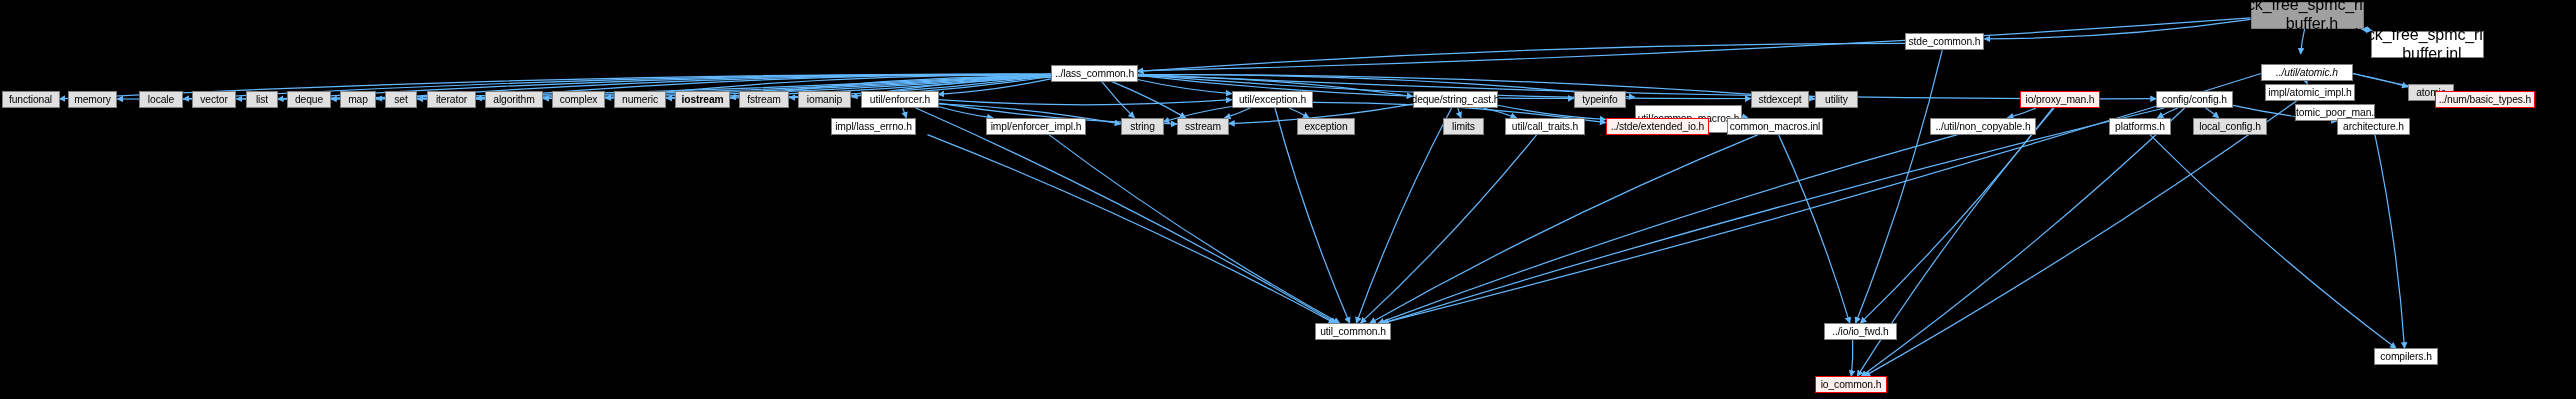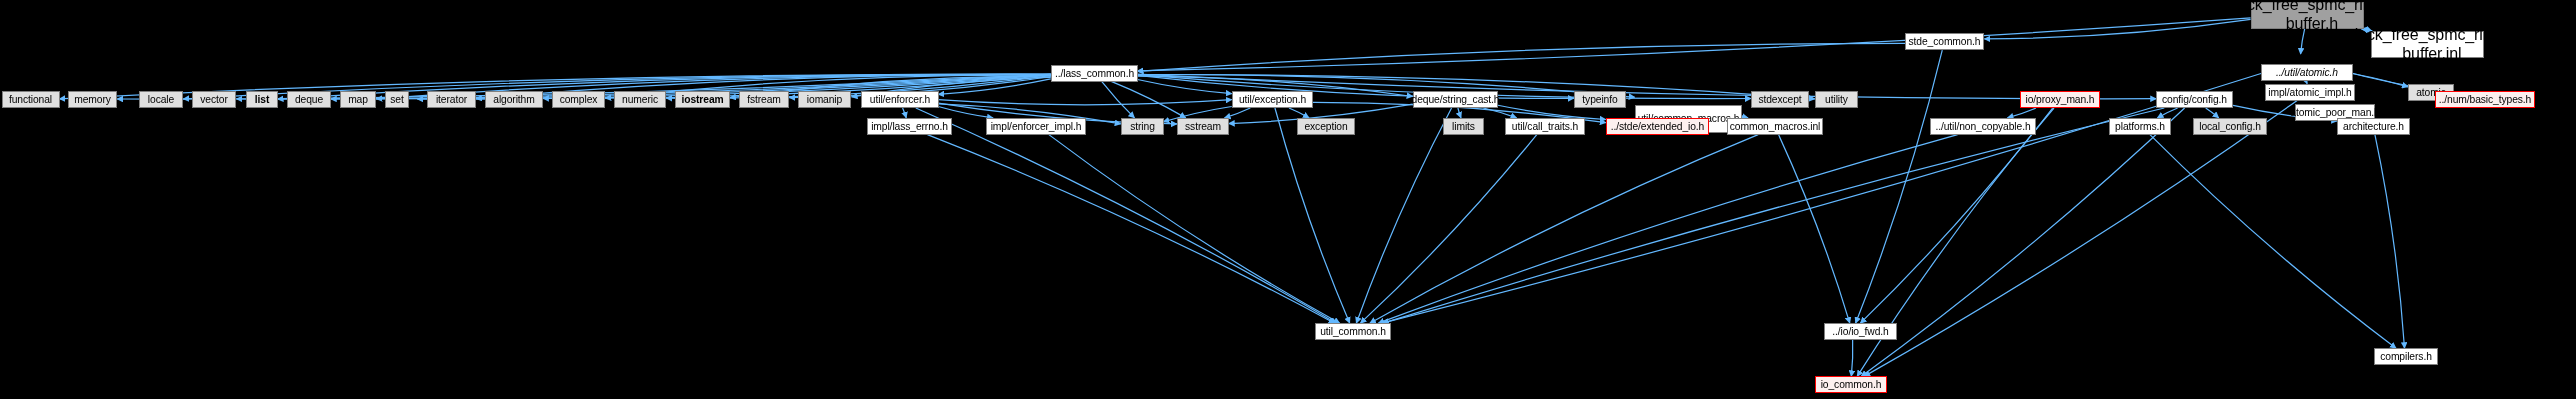--- a/index.html
+++ b/index.html
@@ -147,43 +147,43 @@
 _buffer.inl</div>
     <div class="node" style="left: 1905px; top: 33px; width: 79px; height: 16.7px;">stde_common.h</div>
     <div class="node" style="left: 2261px; top: 64px; width: 92px; height: 16.7px; font-style: italic;">../util/atomic.h</div>
     <div class="node" style="left: 2265px; top: 84px; width: 90px; height: 16.7px;">impl/atomic_impl.h</div>
     <div class="node sys" style="left: 2408px; top: 84px; width: 46px; height: 16.7px;">atomic</div>
     <div class="node" style="left: 1051px; top: 65px; width: 87px; height: 16.7px;">../lass_common.h</div>
     <div class="node sys" style="left: 1.5px; top: 91px; width: 58px; height: 16.7px;">functional</div>
     <div class="node sys" style="left: 68px; top: 91px; width: 49px; height: 16.7px;">memory</div>
     <div class="node sys" style="left: 139px; top: 91px; width: 44px; height: 16.7px;">locale</div>
     <div class="node sys" style="left: 192px; top: 91px; width: 44px; height: 16.7px;">vector</div>
-    <div class="node sys" style="left: 246px; top: 91px; width: 32px; height: 16.7px; font-weight: bold;">list</div>
+    <div class="node sys" style="left: 246px; top: 91px; width: 32px; height: 16.7px;">list</div>
     <div class="node sys" style="left: 287px; top: 91px; width: 44px; height: 16.7px;">deque</div>
     <div class="node sys" style="left: 340px; top: 91px; width: 36px; height: 16.7px;">map</div>
-    <div class="node sys" style="left: 385px; top: 91px; width: 24px; height: 16.7px;">set</div>
+    <div class="node sys" style="left: 385px; top: 91px; width: 32px; height: 16.7px;">set</div>
     <div class="node sys" style="left: 427px; top: 91px; width: 49px; height: 16.7px;">iterator</div>
     <div class="node sys" style="left: 485px; top: 91px; width: 58px; height: 16.7px;">algorithm</div>
     <div class="node sys" style="left: 552px; top: 91px; width: 53px; height: 16.7px;">complex</div>
     <div class="node sys" style="left: 614px; top: 91px; width: 52px; height: 16.7px;">numeric</div>
     <div class="node sys" style="left: 675px; top: 91px; width: 55px; height: 16.7px; font-weight: bold;">iostream</div>
     <div class="node sys" style="left: 739px; top: 91px; width: 50px; height: 16.7px;">fstream</div>
     <div class="node sys" style="left: 798px; top: 91px; width: 53px; height: 16.7px;">iomanip</div>
     <div class="node" style="left: 861px; top: 91px; width: 78px; height: 16.7px;">util/enforcer.h</div>
     <div class="node" style="left: 1232px; top: 91px; width: 81px; height: 16.7px;">util/exception.h</div>
     <div class="node" style="left: 1413px; top: 91px; width: 85px; height: 16.7px;">deque/string_cast.h</div>
     <div class="node sys" style="left: 1574px; top: 91px; width: 52px; height: 16.7px;">typeinfo</div>
     <div class="node" style="left: 1635px; top: 105px; width: 107px; height: 28px;">util/common_macros.h</div>
     <div class="node sys" style="left: 1751px; top: 91px; width: 58px; height: 16.7px;">stdexcept</div>
     <div class="node sys" style="left: 1815px; top: 91px; width: 43px; height: 16.7px;">utility</div>
     <div class="node ext" style="left: 2020px; top: 91px; width: 80px; height: 16.7px;">io/proxy_man.h</div>
     <div class="node" style="left: 2156px; top: 91px; width: 77px; height: 16.7px;">config/config.h</div>
     <div class="node" style="left: 2295px; top: 104px; width: 80px; height: 16.7px;">atomic_poor_man.h</div>
     <div class="node ext" style="left: 2435px; top: 91px; width: 100px; height: 16.7px;">../num/basic_types.h</div>
-    <div class="node" style="left: 867px; top: 118px; width: 85px; height: 16.7px;">impl/lass_errno.h</div>
+    <div class="node" style="left: 831px; top: 118px; width: 85px; height: 16.7px;">impl/lass_errno.h</div>
     <div class="node" style="left: 986px; top: 118px; width: 100px; height: 16.7px;">impl/enforcer_impl.h</div>
     <div class="node sys" style="left: 1121px; top: 118px; width: 43px; height: 16.7px;">string</div>
     <div class="node sys" style="left: 1177px; top: 118px; width: 52px; height: 16.7px;">sstream</div>
     <div class="node sys" style="left: 1297px; top: 118px; width: 58px; height: 16.7px;">exception</div>
     <div class="node sys" style="left: 1443px; top: 118px; width: 41px; height: 16.7px;">limits</div>
     <div class="node" style="left: 1505px; top: 118px; width: 80px; height: 16.7px;">util/call_traits.h</div>
     <div class="node ext" style="left: 1606px; top: 118px; width: 103px; height: 16.7px;">../stde/extended_io.h</div>
     <div class="node" style="left: 1727px; top: 118px; width: 96px; height: 16.7px;">common_macros.inl</div>
     <div class="node" style="left: 1930px; top: 118px; width: 106px; height: 16.7px;">../util/non_copyable.h</div>
     <div class="node" style="left: 2109px; top: 118px; width: 62px; height: 16.7px;">platforms.h</div>

